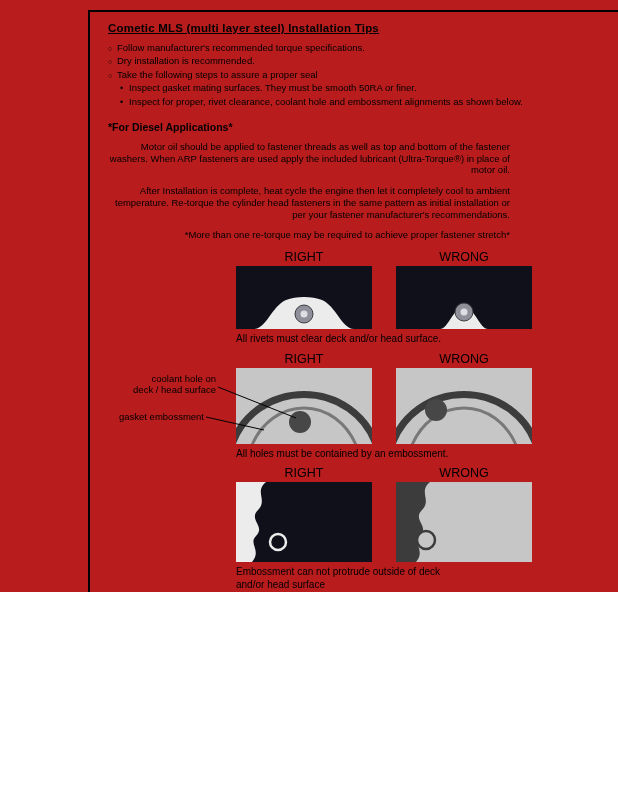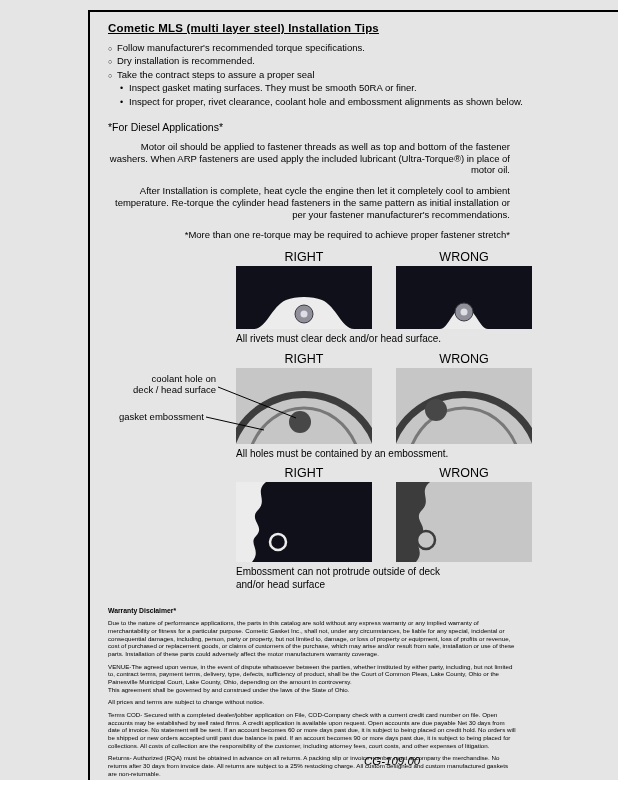--- a/index.html
+++ b/index.html
@@ -3,39 +3,39 @@
 <meta charset="utf-8">
 <style>
   * { box-sizing: border-box; }
   html, body { margin: 0; padding: 0; }
   body {
     width: 618px; height: 800px;
     background: #ffffff;
     font-family: "Liberation Sans", sans-serif;
     color: #000;
   }
-  .page { position: relative; width: 618px; height: 780px; background: #e5e5e5; overflow: hidden; }
+  .page { position: relative; width: 618px; height: 592px; background: #b91c1c; overflow: hidden; }
   .frame {
     position: absolute; left: 88px; top: 10px; width: 530px; height: 790px;
     border-top: 2px solid #000; border-left: 2px solid #000;
   }
   .content { padding: 10px 12px 0 16px; }
 
   .title {
     font-size: 11.5px; font-weight: bold; text-decoration: underline;
     margin: 0 0 8px 2px; letter-spacing: 0.2px;
   }
 
   .tips { margin-left: 2px; }
   .tip { display: flex; align-items: baseline; margin: 2px 0; font-size: 9.5px; line-height: 1.2; }
   .tip .marker { width: 9px; font-size: 7px; flex: 0 0 auto; }
   .tip.sub { margin-left: 12px; }
   .tip.sub .marker { font-size: 9px; width: 9px; }
 
-  .diesel-heading { font-size: 10.5px; font-weight: normal; margin: 13px 0 8px 2px; }
+  .diesel-heading { font-size: 10.5px; font-weight: bold; margin: 13px 0 8px 2px; }
   .para { font-size: 9.5px; line-height: 1.24; max-width: 402px; margin: 0 2px 9px 2px; text-align: right; }
 
   .diagram-row { margin-top: 4px; }
   .pair { display: flex; gap: 24px; margin-left: 130px; }
   .dcol { width: 136px; }
   .rw-label { text-align: center; font-size: 12.5px; margin-bottom: 2px; }
   .dcol svg { display: block; }
   .caption { font-size: 10px; margin: 4px 0 6px 130px; white-space: pre-line; line-height: 1.25; }
 
   .row2 { position: relative; }
@@ -63,21 +63,21 @@
         <div class="tip">
           <span class="marker">○</span>
           <span>Follow manufacturer's recommended torque specifications.</span>
         </div>
         <div class="tip">
           <span class="marker">○</span>
           <span>Dry installation is recommended.</span>
         </div>
         <div class="tip">
           <span class="marker">○</span>
-          <span>Take the contract steps to assure a proper seal</span>
+          <span>Take the following steps to assure a proper seal</span>
         </div>
         <div class="tip sub">
           <span class="marker">•</span>
           <span>Inspect gasket mating surfaces.  They must be smooth 50RA or finer.</span>
         </div>
         <div class="tip sub">
           <span class="marker">•</span>
           <span>Inspect for proper, rivet clearance, coolant hole and embossment alignments as shown below.</span>
         </div>
       </div>

